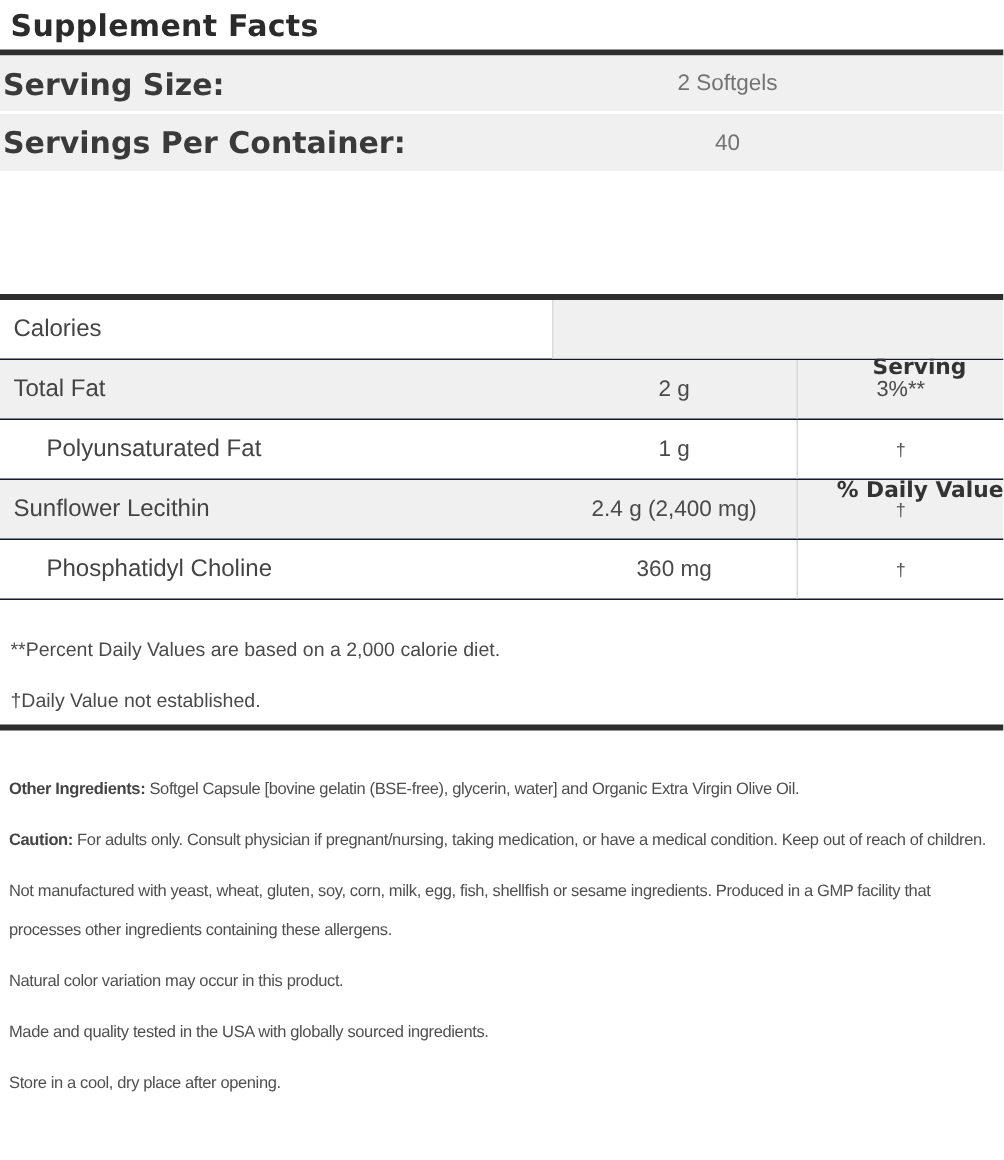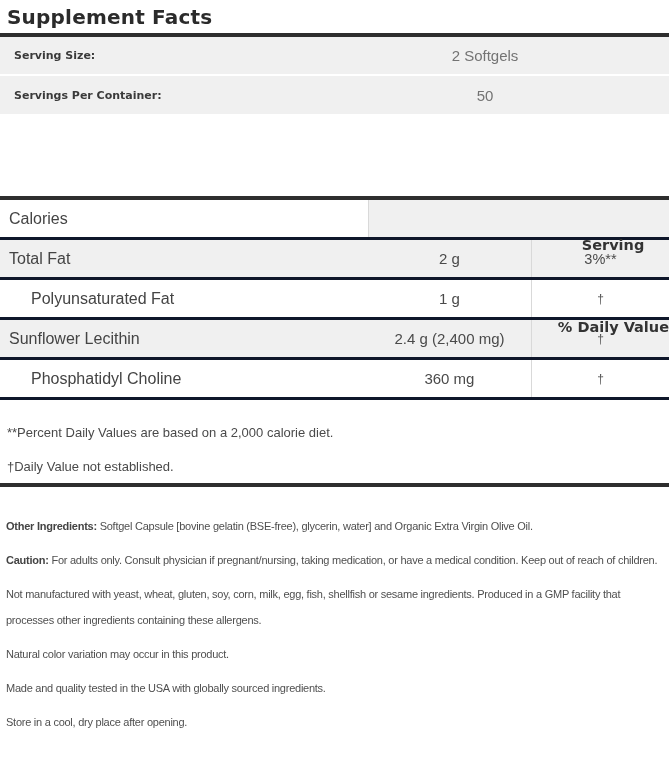--- a/index.html
+++ b/index.html
@@ -21,42 +21,42 @@
   }
   .rule { height:4px; background:#2e2e2e; }
 
   
   .serving-row {
     display:flex; align-items:center;
     background:#f0f0f0; height:37px; margin-bottom:2px;
   }
   .serving-row:last-child { height:38px; margin-bottom:0; }
   .s-label {
-    flex:0 0 45%; padding-left:14px;
+    flex:0 0 45%; padding-left:2px;
     font-family:"DejaVu Sans", sans-serif;
-    font-size:11px; font-weight:700; color:#3a3a3a;
+    font-size:20px; font-weight:700; color:#3a3a3a;
   }
   .s-value { flex:1; text-align:center; font-size:15px; color:#737373; }
 
   
   .facts-header {
     display:flex; align-items:flex-end;
     height:82px; padding-bottom:10px; background:#fff;flex-direction:column;
   }
   .col-name   { flex:0 0 55%; display:flex; align-items:center; padding-left:9px; }
   .col-amount { flex:0 0 163px; display:flex; align-items:center; justify-content:center; text-align:center; }
   .col-dv     { flex:1; display:flex; align-items:center; justify-content:center; text-align:right; }
   .header-amount, .header-dv {
     font-family:"DejaVu Sans", sans-serif;
     font-weight:700; font-size:14.5px; color:#333333; line-height:21px;
   }
   .header-amount span { display:inline-block; max-width:112px; }
 
   
-  .f-row { display:flex; align-items:stretch; height:40px; border-bottom:3px solid #0f172a; }
+  .f-row { display:flex; align-items:stretch; height:40px; border-bottom:1px solid #0f172a; }
   .f-row.gray { background:#f0f0f0; }
   .f-row .col-name { font-size:16px; color:#444444; }
   .f-row .col-name.indent { padding-left:31px; }
   .f-row .col-amount { font-size:15px; color:#4a4a4a; }
   .f-row .col-dv { font-size:14.5px; color:#4a4a4a; border-left:1px solid #d9d9d9; }
   .f-row .col-dv.dagger { font-size:12px; color:#555555; }
   .f-row .col-dv.cell-gray { background:#f0f0f0; }
 
   
   .footnotes { padding:10px 9px 7px 7px; }
@@ -80,21 +80,21 @@
   <h1 class="title">Supplement Facts</h1>
   <div class="rule"></div>
 
   <div>
     <div class="serving-row">
       <span class="s-label">Serving Size:</span>
       <span class="s-value">2 Softgels</span>
     </div>
     <div class="serving-row">
       <span class="s-label">Servings Per Container:</span>
-      <span class="s-value">50</span>
+      <span class="s-value">40</span>
     </div>
   </div>
 
   <div class="facts-header">
     <div class="col-name"></div>
     <div class="col-amount header-amount">
       <span>Amount per Serving</span>
     </div>
     <div class="col-dv header-dv">% Daily Value</div>
   </div>

